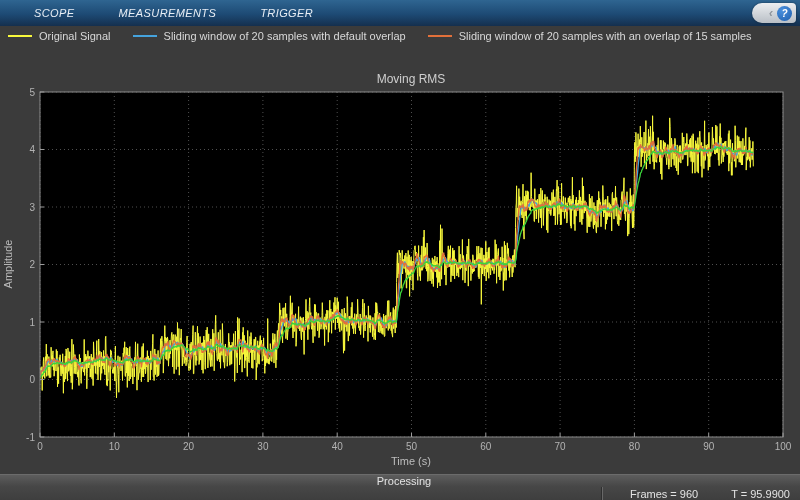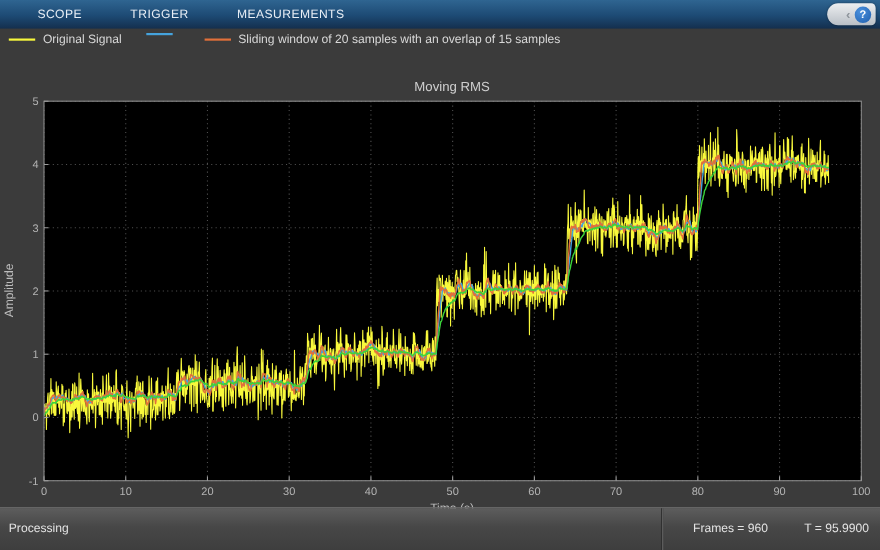--- a/index.html
+++ b/index.html
@@ -6,21 +6,21 @@
   body{
     width:800px;height:500px;overflow:hidden;position:relative;
     background:#3b3b3b;
     font-family:"Liberation Sans",sans-serif;
     -webkit-font-smoothing:antialiased;
   }
   
   .toolbar{
     position:absolute;top:0;left:0;width:800px;height:26px;
     background:linear-gradient(180deg,#2f6591 0%,#1d4a74 55%,#142f4e 100%);
-    display:flex;align-items:flex-start;
+    display:flex;align-items:flex-start;font-style:italic;
   }
   .tab{
     color:#e8eef5;font-size:11px;letter-spacing:.4px;
     padding:0 22px;line-height:26px;white-space:nowrap;cursor:default;
   }
   .tab:first-child{margin-left:12px;}
   .help-btn{
     position:absolute;right:4px;top:3px;height:20px;width:44px;
     background:linear-gradient(180deg,#eceef0 0%,#b9bfc6 100%);
     border-radius:10px 4px 4px 10px;
@@ -42,55 +42,56 @@
   .legend-item{display:flex;align-items:center;margin-right:22px;cursor:default;}
   .swatch{width:24px;height:2px;margin-right:7px;flex:0 0 auto;}
   .legend-label{color:#d8d8d8;font-size:11px;white-space:nowrap;}
   
   .plot-wrap{position:absolute;top:66px;left:0;width:800px;height:412px;}
   .chart-title{fill:#cfcfcf;font-size:12px;}
   .axis-label{fill:#bdbdbd;font-size:11px;}
   .tick-label{fill:#b3b3b3;font-size:10px;}
   
   .statusbar{
-    position:absolute;bottom:0;left:0;width:800px;height:39px;
+    position:absolute;bottom:0;left:0;width:800px;height:26px;
     background:linear-gradient(180deg,#5d5d5d 0%,#474747 45%,#3e3e3e 100%);
     border-top:1px solid #6b6b6b;box-sizing:border-box;
     display:flex;align-items:center;
-    font-size:11px;color:#e3e3e3;
+    font-size:11px;color:#e3e3e3;flex-direction:column;
   }
   .status-left{padding-left:8px;}
   .status-right{margin-left:auto;display:flex;align-items:center;height:100%;gap:15px;}
   .status-divider{width:1px;height:100%;background:#2e2e2e;border-right:1px solid #686868;margin-right:12px;}
   .status-frames{margin-right:18px;}
   .status-time{margin-right:10px;}
 </style>
 </head>
 <body>
 
 <div class="toolbar">
   <div id="tabs" style="display:flex;">
       <div class="tab">SCOPE</div>
+      <div class="tab">MEASUREMENTS</div>
       <div class="tab">TRIGGER</div>
-      <div class="tab">MEASUREMENTS</div>
     </div>
   <div class="help-btn">
     <span class="help-chevron">‹</span>
     <span class="help-circle">?</span>
   </div>
 </div>
 
 <div class="legend" id="legend">
     <div class="legend-row">
       <div class="legend-item">
         <span class="swatch" style="background: rgb(248, 248, 60);"></span>
         <span class="legend-label">Original Signal</span>
       </div>
       <div class="legend-item">
         <span class="swatch" style="background: rgb(69, 163, 221);"></span>
+        <span class="legend-label">Sliding window of 20 samples with default overlap</span>
       </div>
       <div class="legend-item">
         <span class="swatch" style="background: rgb(226, 112, 58);"></span>
         <span class="legend-label">Sliding window of 20 samples with an overlap of 15 samples</span>
       </div>
     </div>
   </div>
 
 <div class="plot-wrap">
   <svg id="chart" width="800" height="412">

